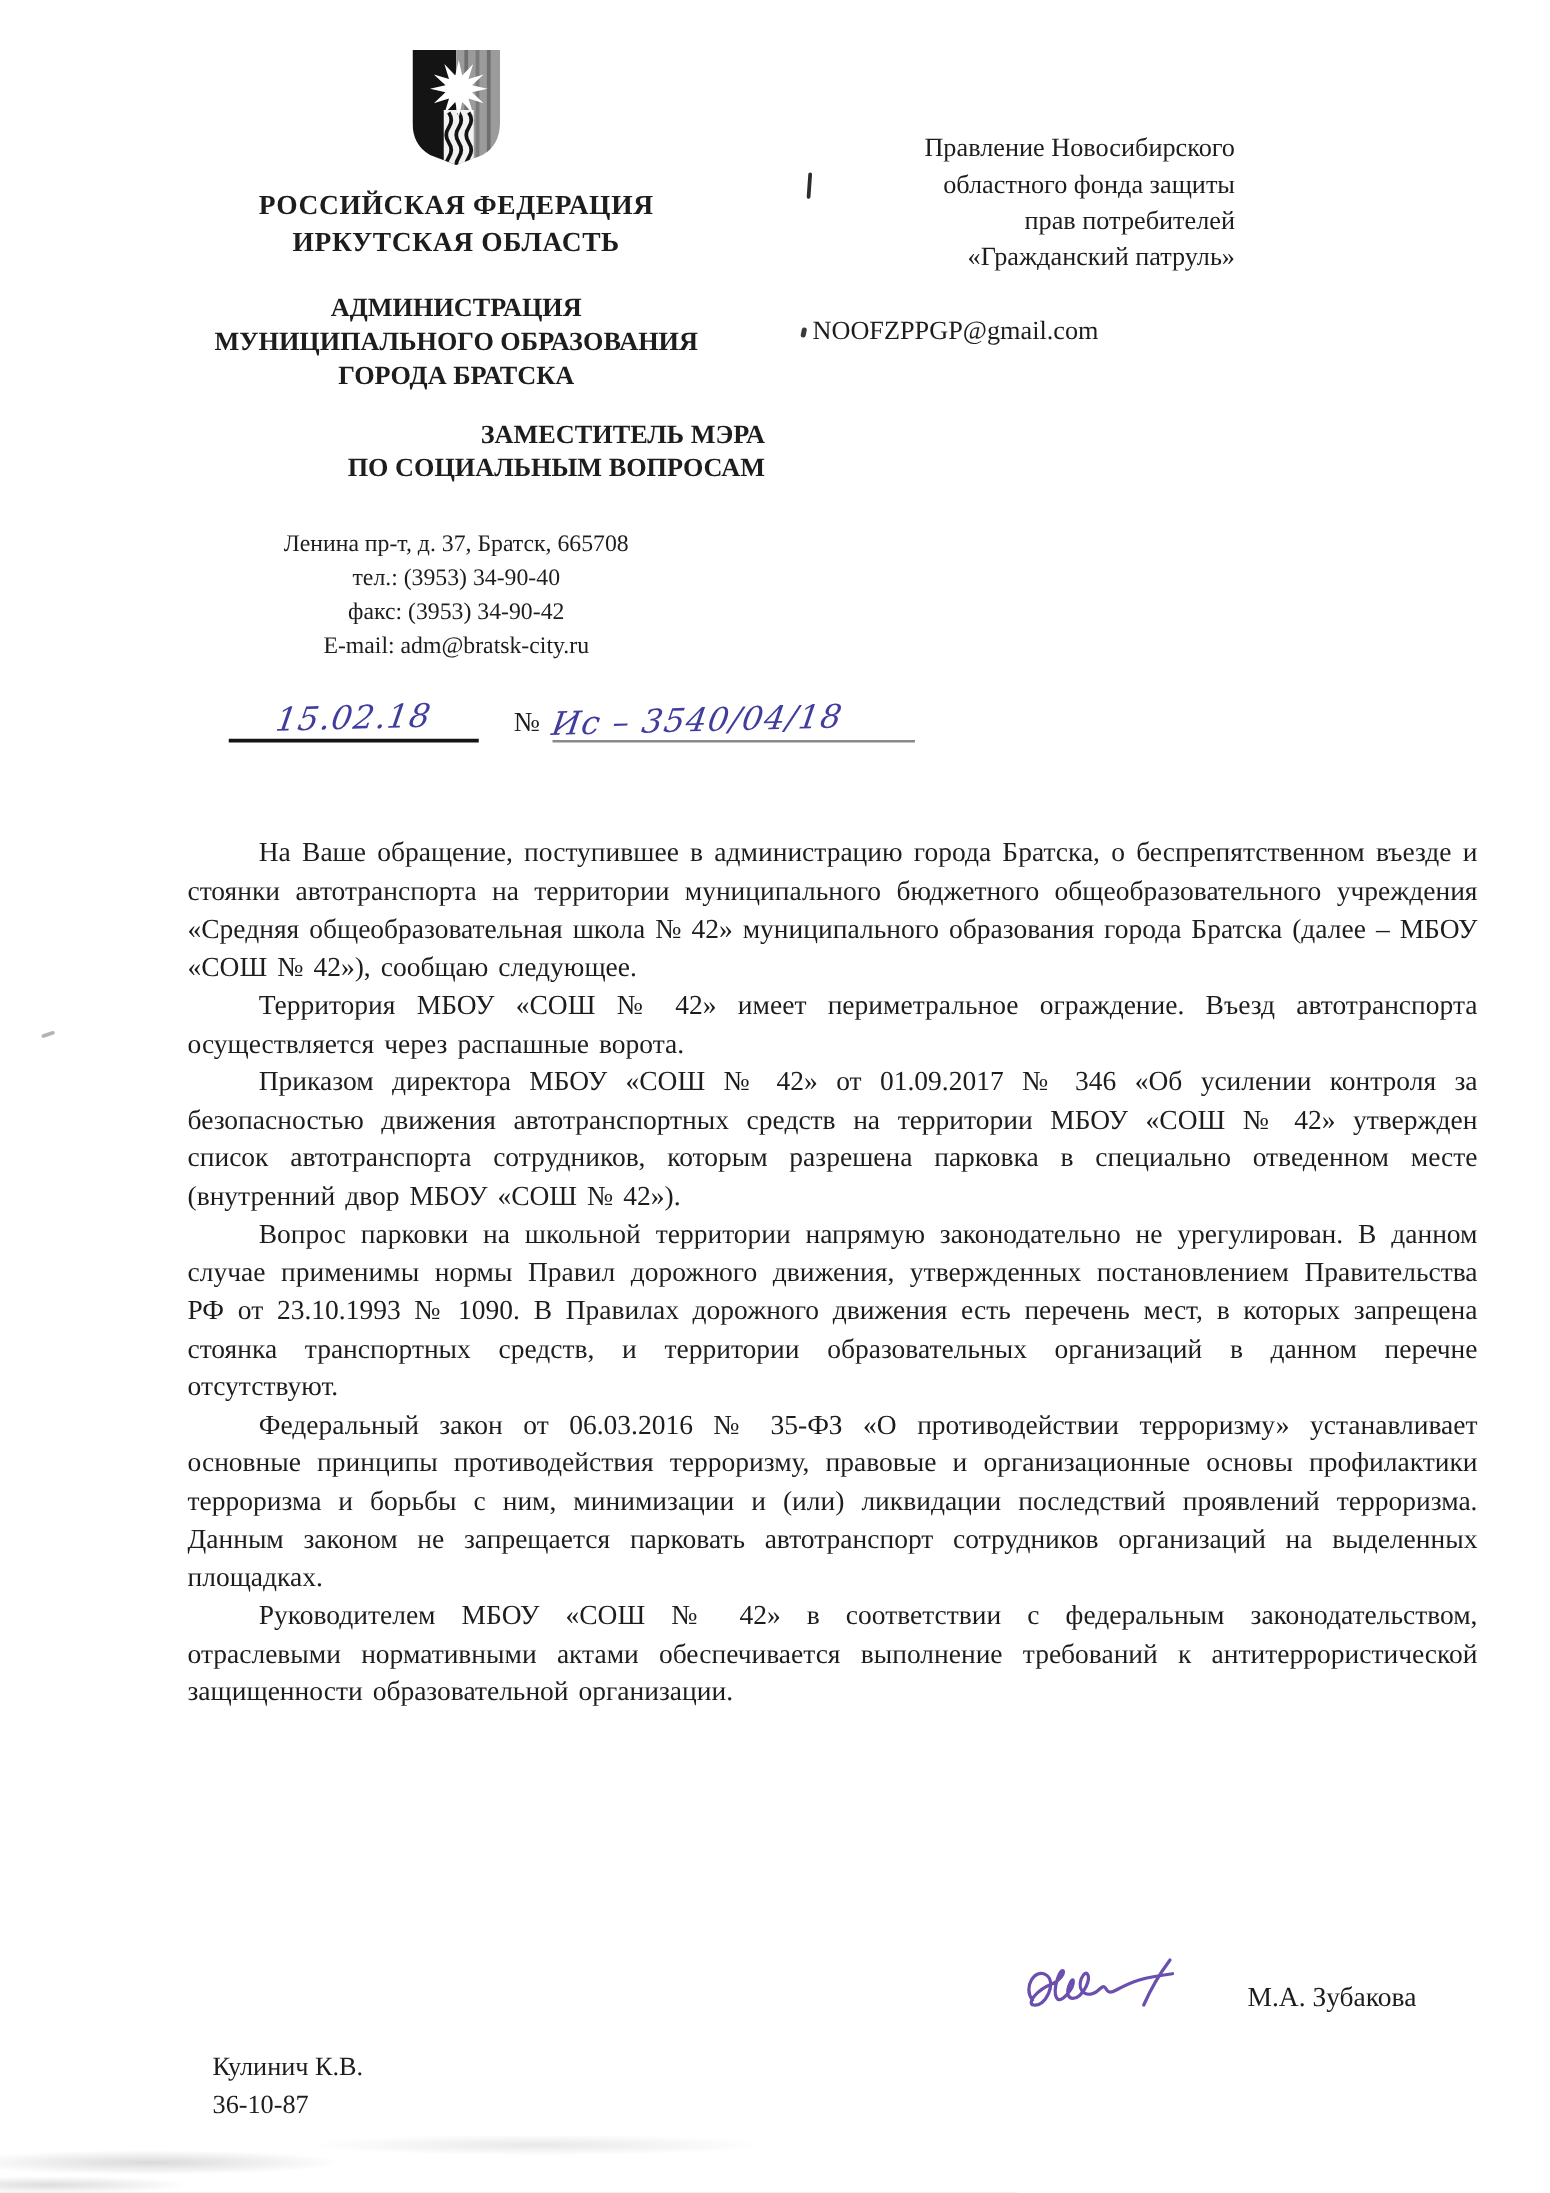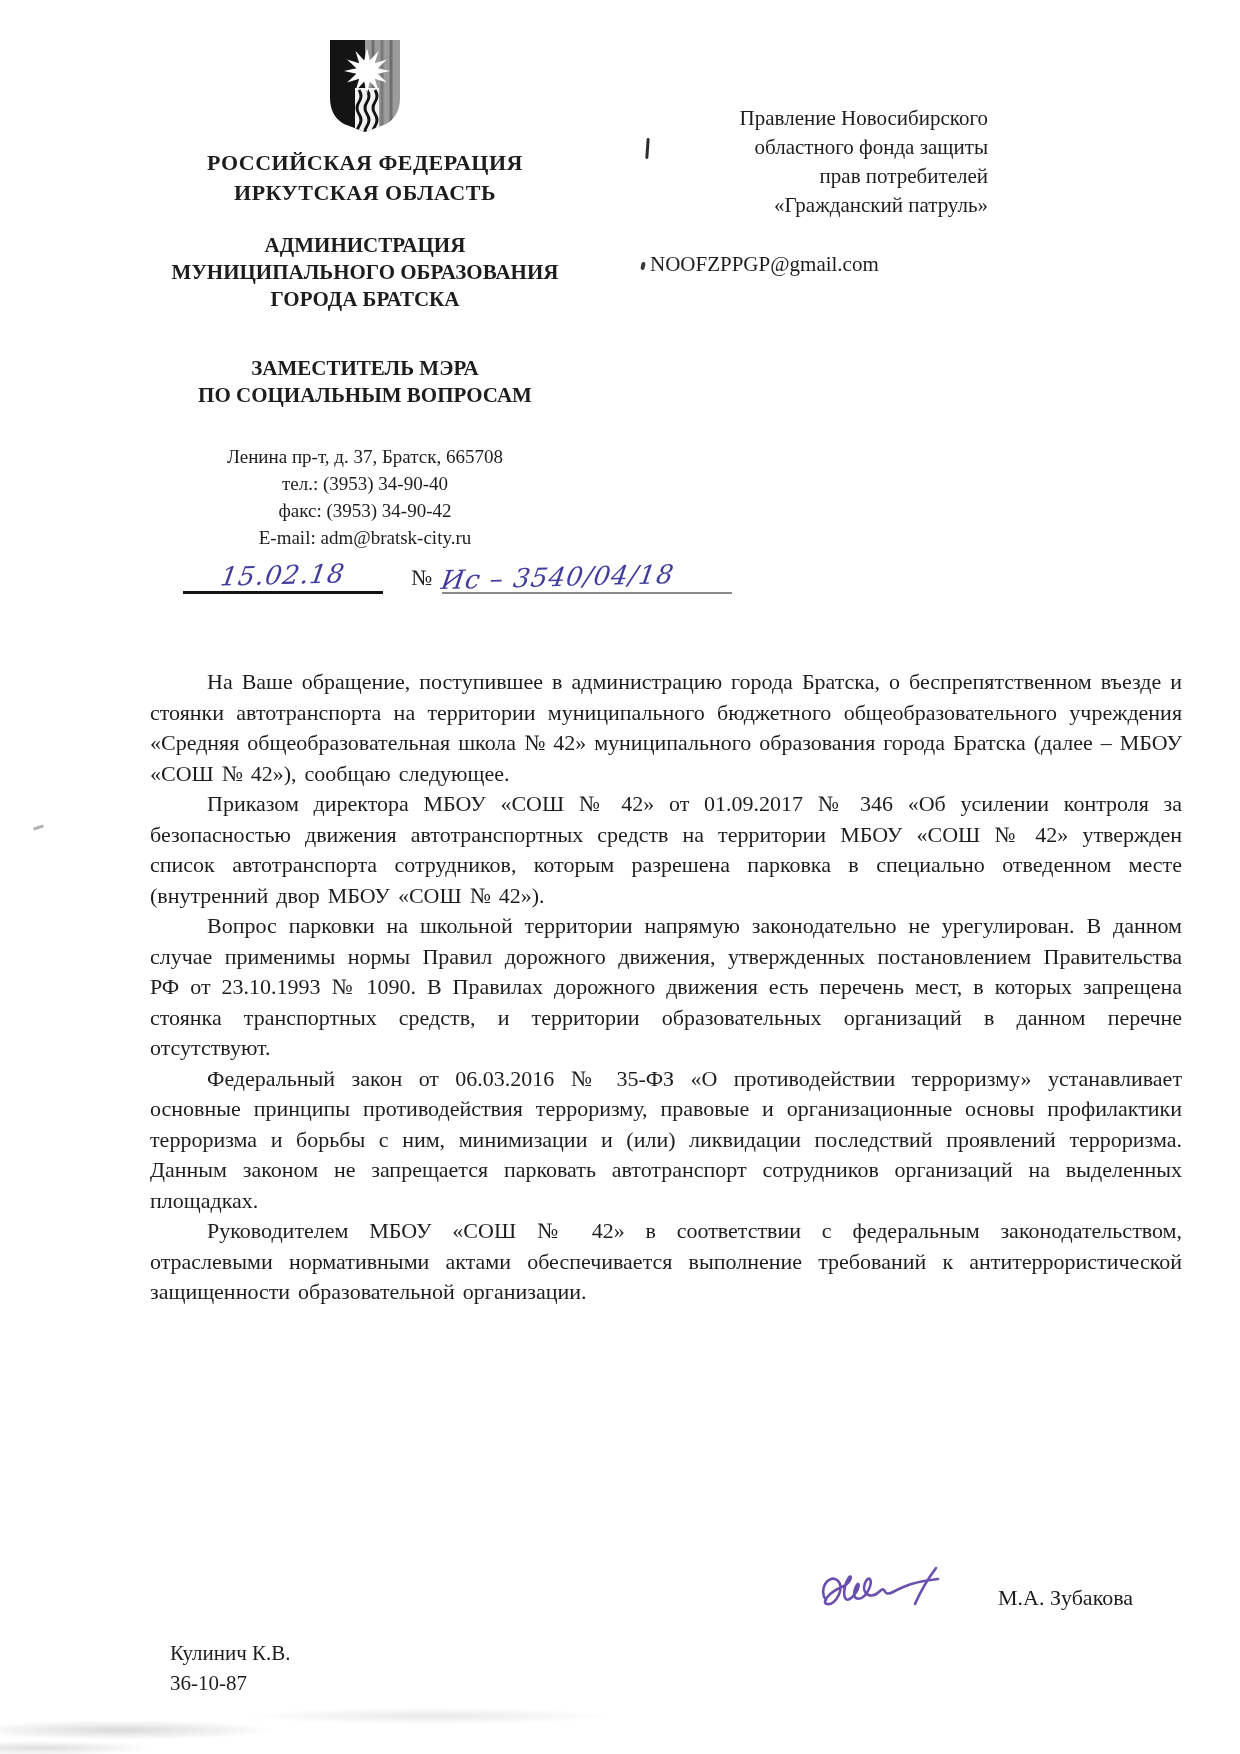--- a/index.html
+++ b/index.html
@@ -15,21 +15,21 @@
 
   
   .lh-left{
     position:absolute;left:118px;top:38px;width:494px;
     text-align:center;
   }
   .emblem-wrap{width:74px;margin:0 auto;}
   .lh-country{margin-top:10px;font-size:22px;font-weight:bold;letter-spacing:.5px;line-height:30px;}
   .lh-region{font-size:22px;font-weight:bold;letter-spacing:.5px;line-height:30px;}
   .lh-org{margin-top:24px;font-size:21px;font-weight:bold;line-height:27px;}
-  .lh-official{margin-top:42px;font-size:21px;font-weight:bold;line-height:27px;}
+  .lh-official{margin-top:20px;font-size:21px;font-weight:bold;line-height:27px;text-align:right;}
   .lh-address{margin-top:34px;font-size:19px;line-height:27px;}
 
   
   .recipient{
     position:absolute;left:648px;top:104px;width:320px;
     font-size:21px;line-height:29px;text-align:right;margin-left:20px;
   }
   .recipient-email{
     position:absolute;left:650px;top:252px;font-size:21px;
   }
@@ -162,20 +162,21 @@
       <span class="handwrite">15.02.18</span>
     </div>
     <div class="ref-no-sign">№</div>
     <div class="ref-num-box">
       <span class="handwrite">Ис – 3540/04/18</span>
     </div>
   </div>
 
   <div class="body-text">
     <p>На Ваше обращение, поступившее в администрацию города Братска, о беспрепятственном въезде и стоянки автотранспорта на территории муниципального бюджетного  общеобразовательного учреждения «Средняя общеобразовательная школа № 42» муниципального образования города Братска (далее – МБОУ «СОШ № 42»), сообщаю следующее.</p>
+    <p>Территория МБОУ «СОШ № 42» имеет периметральное ограждение. Въезд автотранспорта осуществляется через распашные ворота.</p>
     <p>Приказом директора МБОУ «СОШ № 42» от 01.09.2017 № 346 «Об усилении контроля за безопасностью движения автотранспортных средств на территории МБОУ «СОШ № 42» утвержден список автотранспорта сотрудников, которым разрешена парковка в специально отведенном месте (внутренний двор МБОУ «СОШ № 42»).</p>
     <p>Вопрос парковки на школьной территории напрямую законодательно не урегулирован. В данном случае применимы нормы Правил дорожного движения, утвержденных постановлением Правительства РФ от 23.10.1993 № 1090. В Правилах дорожного движения есть перечень мест, в которых запрещена стоянка транспортных средств, и территории образовательных организаций в данном перечне отсутствуют.</p>
     <p>Федеральный закон от 06.03.2016 № 35-ФЗ «О противодействии терроризму» устанавливает основные принципы противодействия терроризму, правовые и организационные основы профилактики терроризма и борьбы с ним, минимизации и (или) ликвидации последствий проявлений терроризма. Данным законом не запрещается парковать автотранспорт сотрудников организаций на выделенных площадках.</p>
     <p>Руководителем МБОУ «СОШ № 42» в соответствии с федеральным законодательством, отраслевыми нормативными актами обеспечивается выполнение требований к антитеррористической защищенности образовательной организации.</p>
   </div>
 
   <div class="sign-scribble">
     <svg width="170" height="78" viewBox="0 0 170 78" aria-hidden="true">
       <g fill="none" stroke="#6a4fae" stroke-width="2.6" stroke-linecap="round">
         <path d="M8,52 C0,42 10,26 19,32 C28,38 18,58 9,56 C3,55 11,44 24,39 C37,33 33,21 28,35 C24,48 27,58 36,47 C43,39 41,30 37,41 C33,54 45,54 51,41 C55,32 51,26 47,35 C43,46 53,52 62,43 C69,37 64,50 75,44 C88,37 96,34 120,31"></path>

